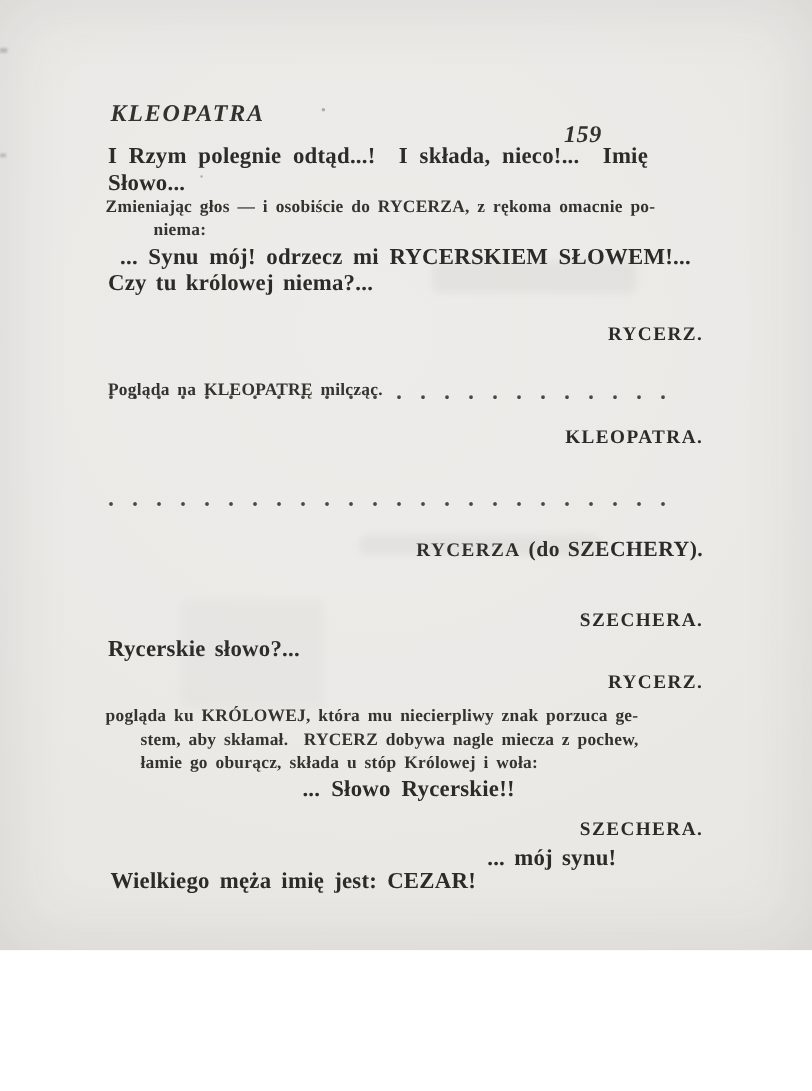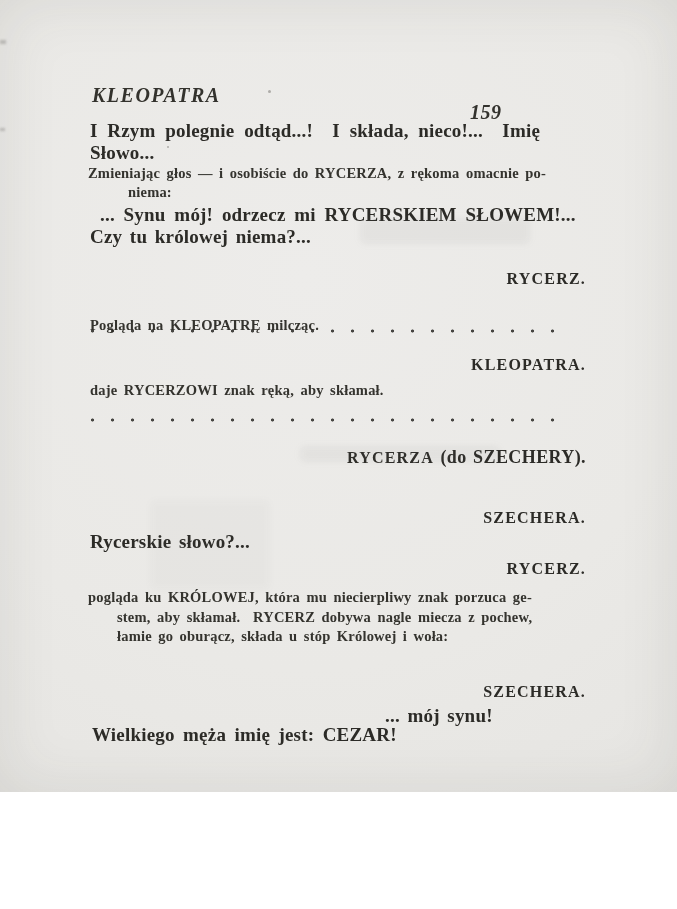--- a/index.html
+++ b/index.html
@@ -85,41 +85,41 @@
   <div class="abs dialogue" style="left:90px; top:226px;">Czy tu królowej niema?...</div>
 
   <div class="abs speaker" style="top:270px;">RYCERZ.</div>
 
   <div class="abs stage" style="left:90px; top:293px;margin-top:24px;">Pogląda na KLEOPATRĘ milcząc.</div>
 
   <div class="dots" style="left:90px; top:328px; width:476px;"></div>
 
   <div class="abs speaker" style="top:356px;">KLEOPATRA.</div>
 
-  <div class="abs stage" style="left:90px; top:382px;">daje RYCERZOWI znak ręką, aby skłamał.</div>
 
   <div class="dots" style="left:90px; top:417px; width:476px;"></div>
 
   <div class="abs speaker" style="top:447px;"><span>RYCERZA</span><span class="speaker-annotation"> (do SZECHERY).</span></div>
 
 
   <div class="abs speaker" style="top:509px;">SZECHERA.</div>
 
   <div class="abs dialogue" style="left:90px; top:531px;">Rycerskie słowo?...</div>
 
   <div class="abs speaker" style="top:560px;">RYCERZ.</div>
 
   <div class="abs stage" style="left:88px; top:589px;">pogląda ku KRÓLOWEJ, która mu niecierpliwy znak porzuca ge-</div>
   <div class="abs stage" style="left:117px; top:628px;">łamie go oburącz, składa u stóp Królowej i woła:</div>
   <div class="abs stage" style="left:117px; top:609px;">stem, aby skłamał.  RYCERZ dobywa nagle miecza z pochew,</div>
 
+  <div class="abs dialogue" style="left:252px; top:647px; word-spacing:0.22em;">... Słowo Rycerskie!!</div>
 
   <div class="abs speaker" style="top:683px;">SZECHERA.</div>
 
-  <div class="abs dialogue" style="left:385px; top:705px;">... mój synu!</div>
+  <div class="abs dialogue" style="left:406px; top:705px;">... mój synu!</div>
   <div class="abs dialogue" style="left:92px; top:724px; word-spacing:0.18em;">Wielkiego męża imię jest: CEZAR!</div>
 
   <div class="speck" style="left:268px; top:90px; width:3px; height:3px;"></div>
   <div class="speck" style="left:167px; top:146px; width:2px; height:2px;"></div>
   <div class="speck" style="left:486px; top:512px; width:2px; height:2px;"></div>
   <div class="speck" style="left:312px; top:806px; width:2px; height:2px; opacity:0.5;"></div>
   <div class="speck" style="left:548px; top:818px; width:2px; height:2px; opacity:0.5;"></div>
   <div class="smudge" style="left:360px; top:218px; width:170px; height:26px;"></div>
   <div class="smudge" style="left:300px; top:446px; width:200px; height:16px;"></div>
   <div class="smudge" style="left:150px; top:500px; width:120px; height:90px; opacity:0.5;"></div>

